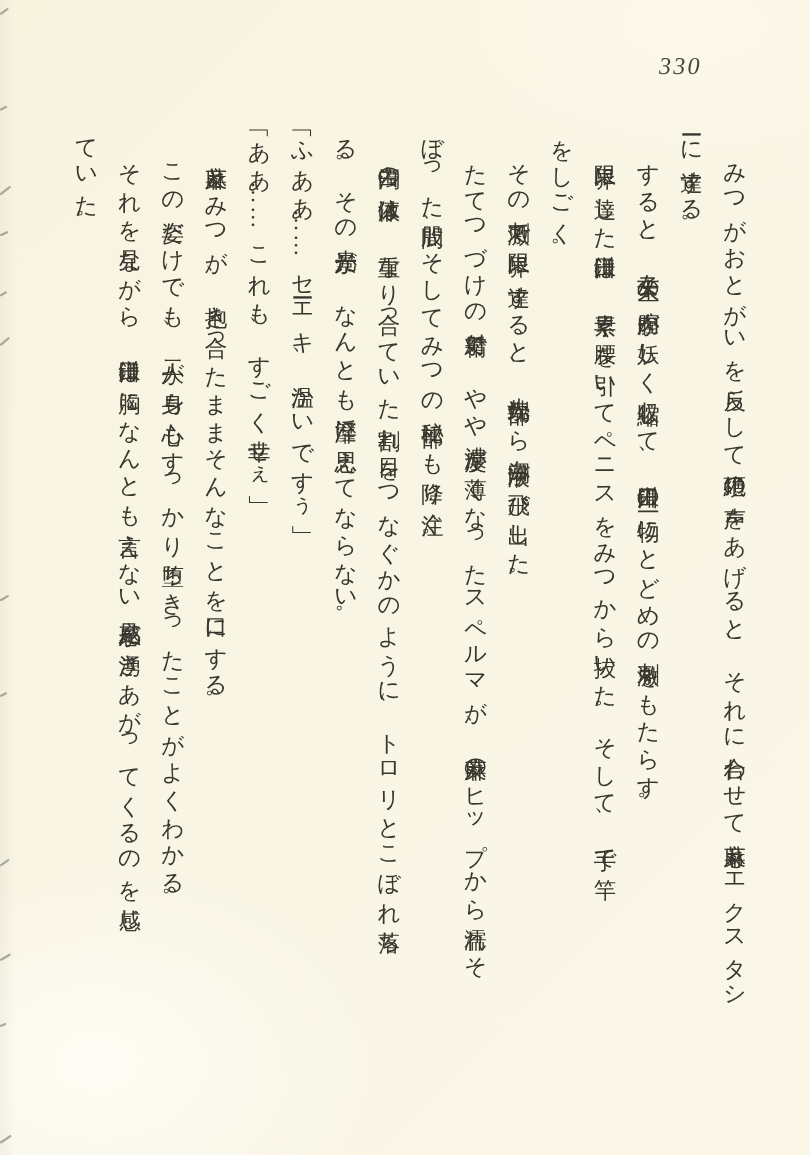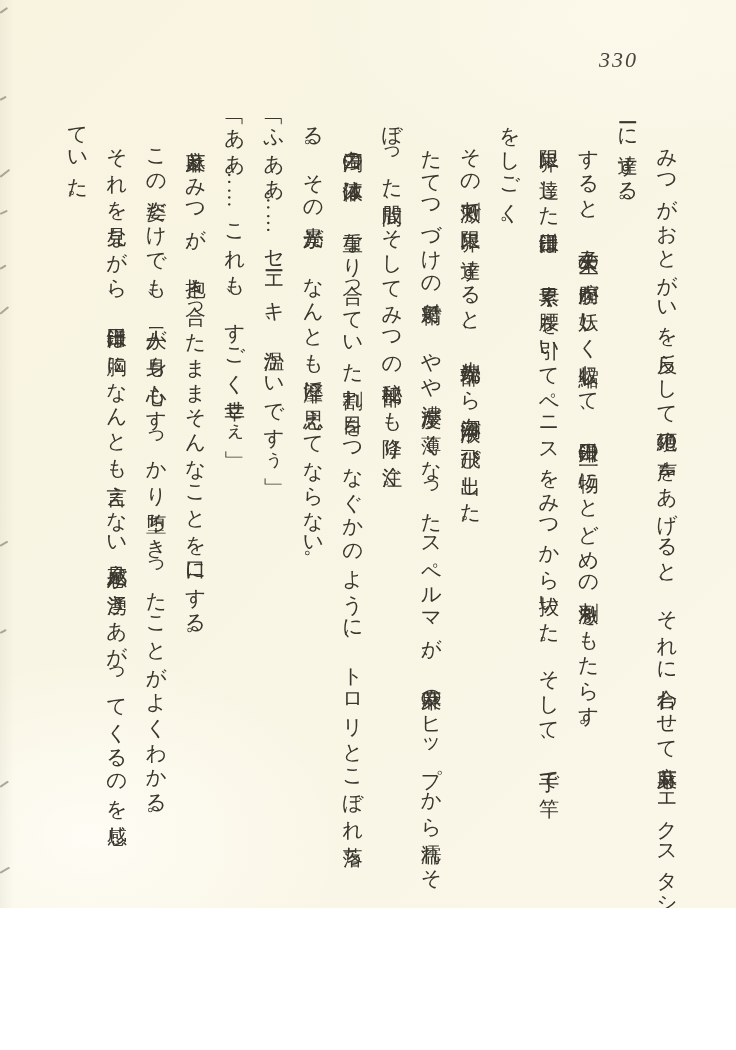--- a/index.html
+++ b/index.html
@@ -6,21 +6,21 @@
     margin: 0;
     padding: 0;
     width: 736px;
     height: 1050px;
     overflow: hidden;
   }
   .page {
     position: absolute;
     inset: 0;
     width: 736px;
-    height: 908px;
+    height: 1050px;
     background:
       radial-gradient(ellipse 420px 300px at 12% 92%, rgba(255,254,248,0.8) 0%, rgba(255,254,248,0) 60%),
       radial-gradient(ellipse 500px 260px at 85% 2%, rgba(253,250,238,0.7) 0%, rgba(253,250,238,0) 65%),
       linear-gradient(135deg, #f8f4e0 0%, #f9f5e4 45%, #faf7e9 100%);
     overflow: hidden;
   }
   
   .edge-shade {
     position: absolute;
     left: 0; top: 0;

